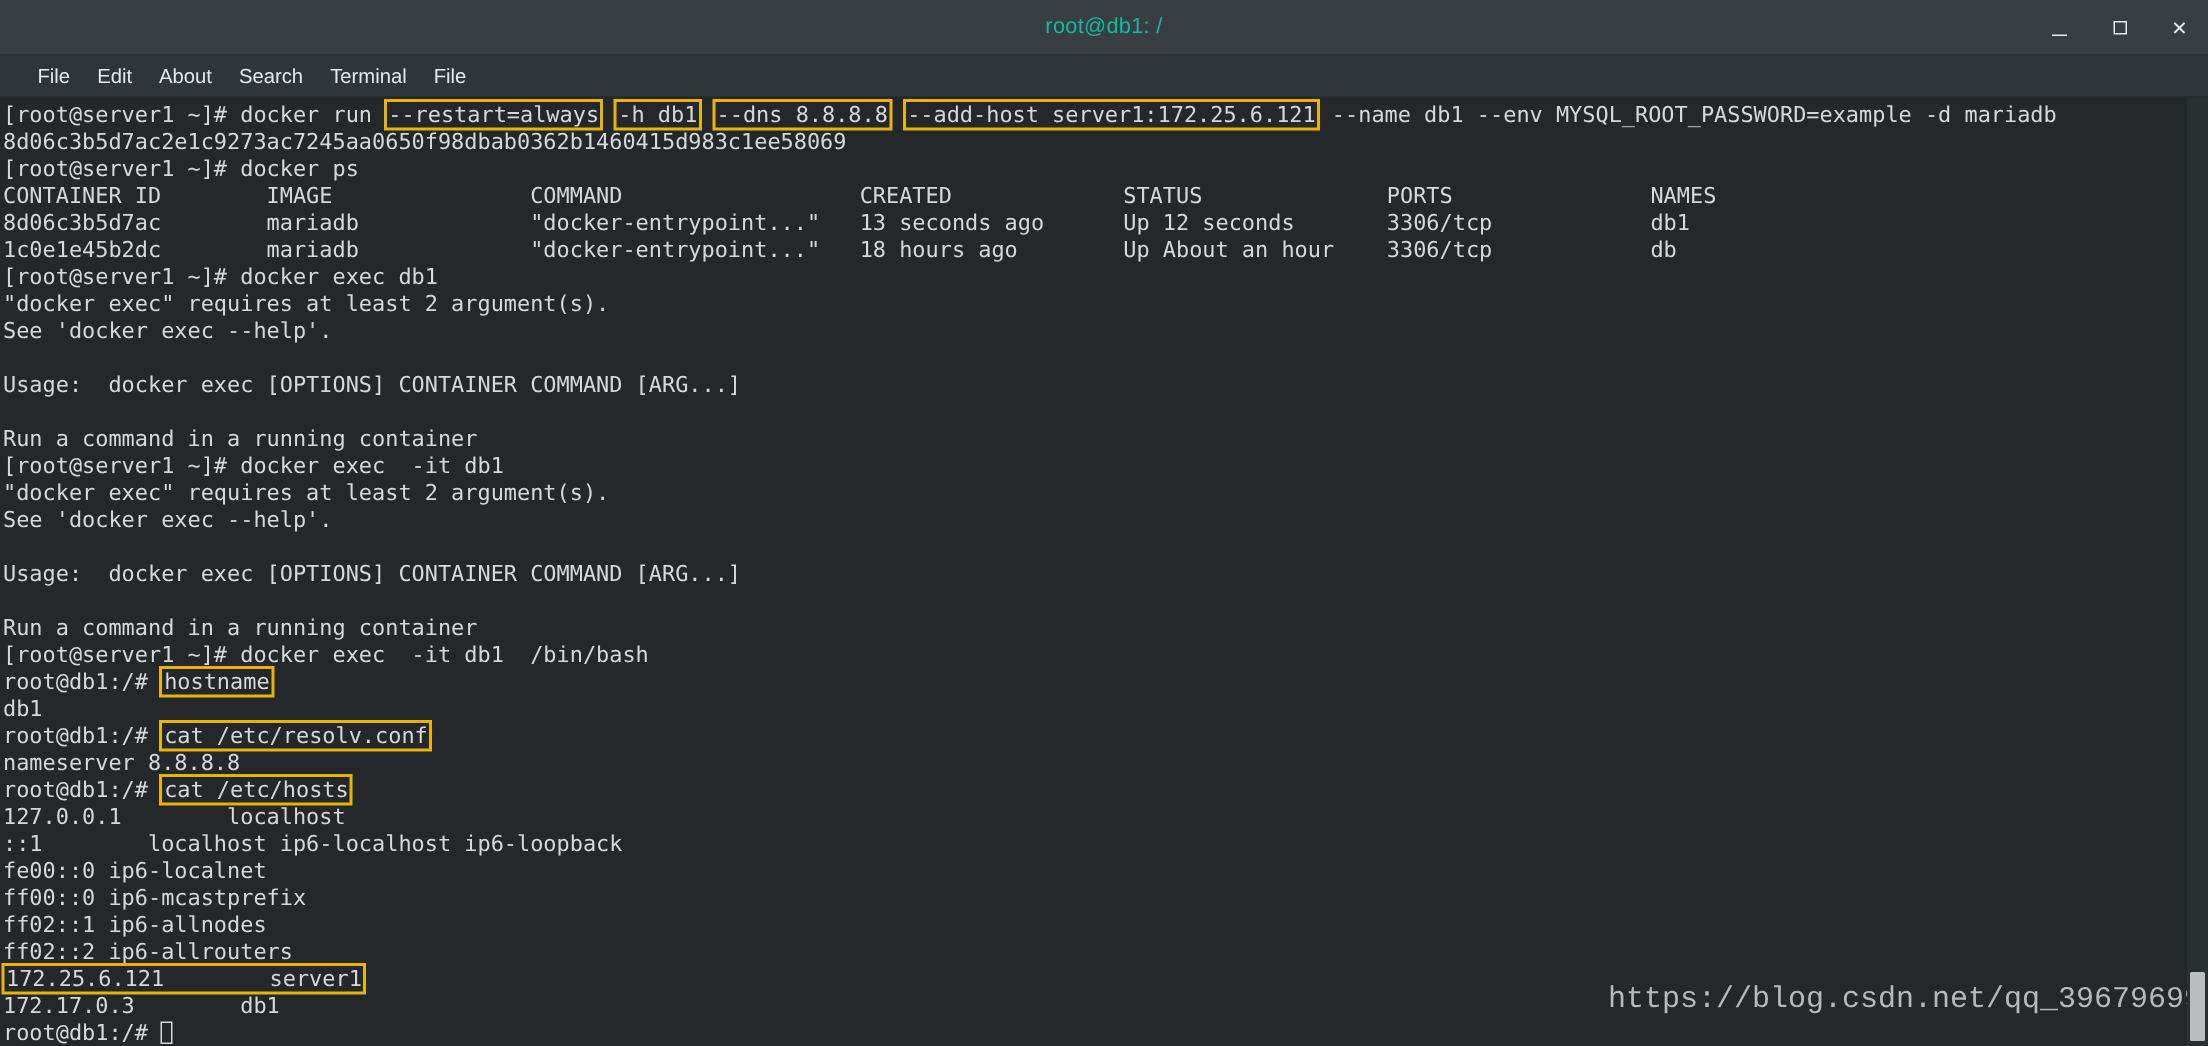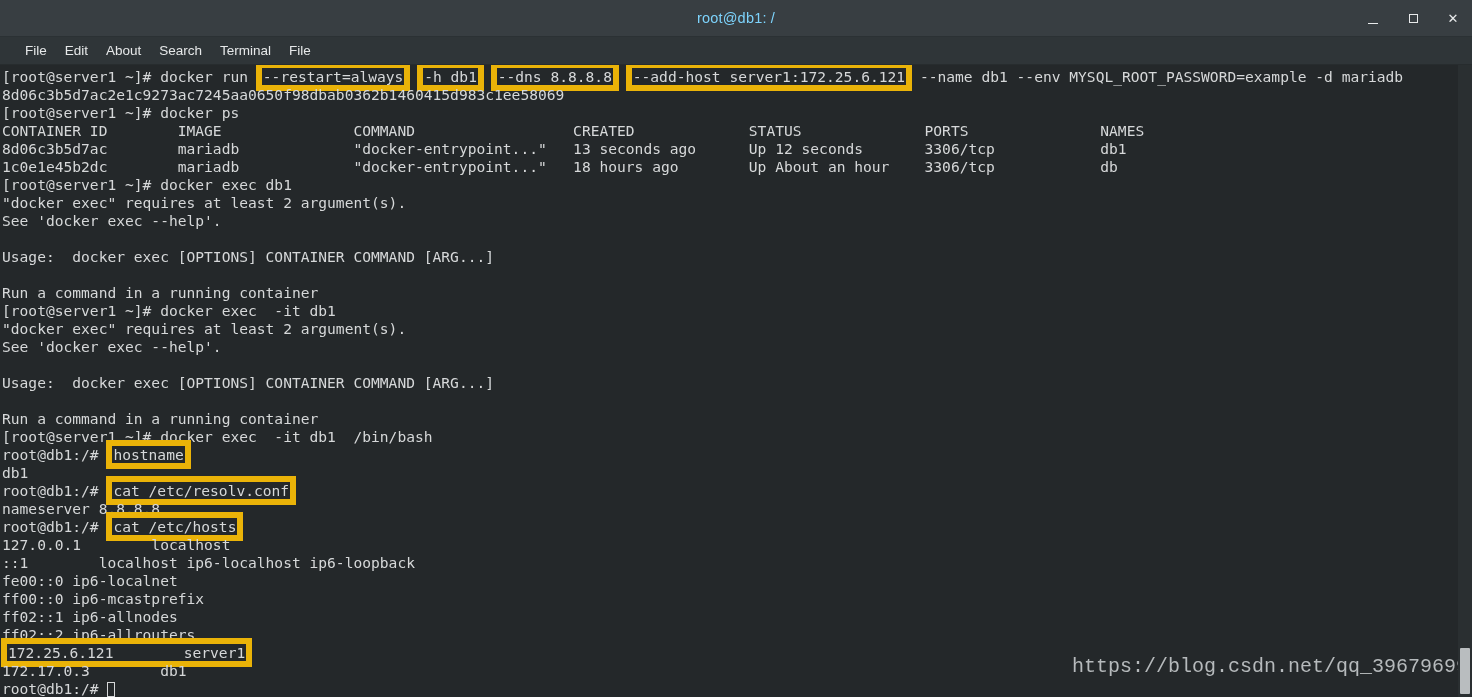--- a/index.html
+++ b/index.html
@@ -20,21 +20,21 @@
     height: 36px;
     background: #383e42;
     border-bottom: 1px solid #2b3134;
     display: flex;
     align-items: center;
     justify-content: center;
   }
   #titlebar .title-text {
     font-family: "Liberation Sans", sans-serif;
     font-size: 14.5px;
-    color: #7dd3fc;
+    color: #14b8a6;
     letter-spacing: 0.2px;
   }
   #window-controls {
     position: absolute;
     right: 10px;
     top: 0;
     height: 36px;
     display: flex;
     align-items: center;
     gap: 22px;
@@ -106,21 +106,21 @@
     line-height: 18px;
     color: #d6d8d9;
     white-space: pre;
     letter-spacing: 0px;
   }
   .term-line {
     height: 18px;
     white-space: pre;
   }
   .hl {
-    border: 6px solid #eab308;
+    border: 2px solid #eab308;
     padding: 0px 1px;
     margin: 0 -1px;
     box-decoration-break: clone;
     -webkit-box-decoration-break: clone;
   }
   .cursor {
     display: inline-block;
     width: 8px;
     height: 15px;
     border: 1.5px solid #d6d8d9;

